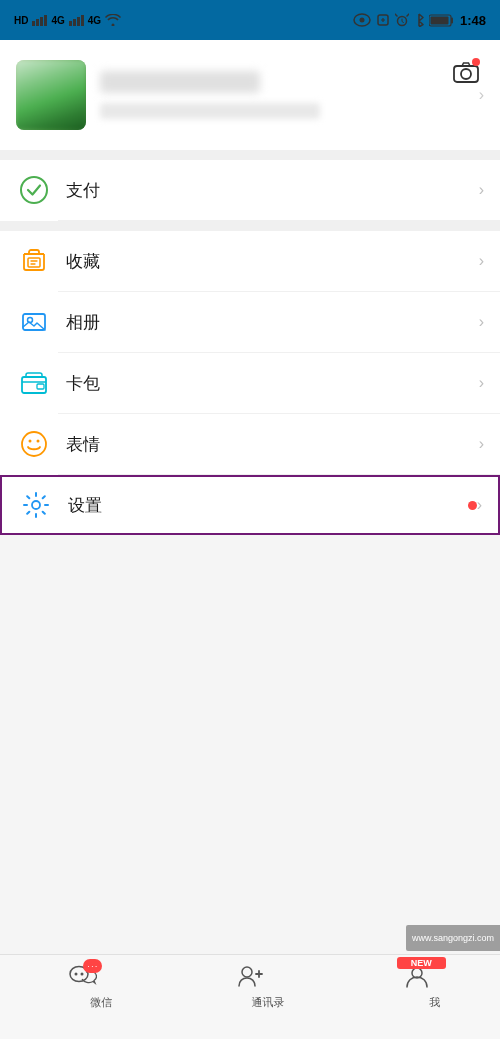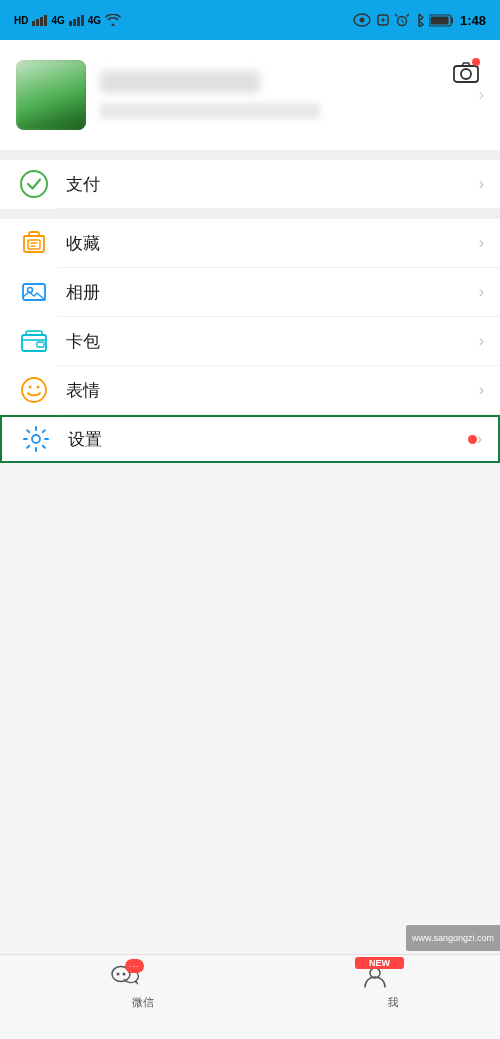--- a/index.html
+++ b/index.html
@@ -7,21 +7,21 @@
       width: 500px;
       height: 1039px;
       background: #f5f5f5;
       font-family: -apple-system, "PingFang SC", "Microsoft YaHei", sans-serif;
       overflow: hidden;
       position: relative;
     }
 
     
     .status-bar {
-      background: #0ea5e9;
+      background: #0369a1;
       height: 40px;
       display: flex;
       align-items: center;
       justify-content: space-between;
       padding: 0 14px;
       font-size: 12px;
       font-weight: 600;
     }
     .status-left {
       display: flex;
@@ -128,21 +128,21 @@
 
     
     .menu-section {
       background: #fff;
       margin-bottom: 0;
     }
     .menu-item {
       display: flex;
       align-items: center;
       padding: 0 16px;
-      height: 48px;
+      height: 60px;
       cursor: pointer;
       position: relative;
       background: #fff;
     }
     .menu-item.highlighted {
       border: 2px solid #e53935;
       margin: 0;
     }
     .menu-icon {
       width: 36px;
@@ -409,21 +409,21 @@
         <circle cx="11" cy="12" r="1.5" fill="#ff9800"></circle>
         <circle cx="19" cy="12" r="1.5" fill="#ff9800"></circle>
         <path d="M9 18c1.5 3 10.5 3 12 0" stroke="#ff9800" stroke-width="1.8" fill="none" stroke-linecap="round"></path>
       </svg>
     </div>
     <span class="menu-label">表情</span>
     <span class="menu-chevron">›</span>
   </div>
   <div class="divider-thin"></div>
 
-  <div class="menu-item highlighted" style="border:2px solid #15803d;">
+  <div class="menu-item highlighted" style="border:2px solid #701a75;">
     <div class="menu-icon">
       <svg width="30" height="30" viewBox="0 0 30 30">
         <circle cx="15" cy="15" r="4" stroke="#2196f3" stroke-width="1.8" fill="none"></circle>
         <path d="M15 3v3M15 24v3M3 15h3M24 15h3M6.2 6.2l2.1 2.1M21.7 21.7l2.1 2.1M6.2 23.8l2.1-2.1M21.7 8.3l2.1-2.1" stroke="#2196f3" stroke-width="2" stroke-linecap="round"></path>
       </svg>
     </div>
     <span class="menu-label">设置</span>
     <span class="menu-dot"></span>
     <span class="menu-chevron" style="margin-left:auto;">›</span>
   </div>
@@ -442,20 +442,30 @@
         <ellipse cx="10" cy="10" rx="9" ry="7.5" stroke="#555" stroke-width="1.5" fill="none"></ellipse>
         <circle cx="7" cy="10" r="1.5" fill="#555"></circle>
         <circle cx="13" cy="10" r="1.5" fill="#555"></circle>
         <path d="M13 15c2 3.5 7.5 4.5 11 2.5l2 1.5-1-2.5c1.5-1 2.5-2.5 2.5-4 0-3-3-5.5-6.5-5.5-1.5 0-3 .4-4 1.2" stroke="#555" stroke-width="1.3" fill="none"></path>
       </svg>
       <div class="nav-badge" style="font-size:8px;letter-spacing:1px;">···</div>
     </div>
     <span class="nav-label">微信</span>
   </div>
 
+  <div class="nav-item">
+    <div class="nav-icon">
+      <svg width="26" height="26" viewBox="0 0 26 26">
+        <circle cx="10" cy="8" r="5" stroke="#555" stroke-width="1.5" fill="none"></circle>
+        <path d="M2 22c0-5 3.5-8 8-8s8 3 8 8" stroke="#555" stroke-width="1.5" fill="none" stroke-linecap="round"></path>
+        <path d="M19 10h6M22 7v6" stroke="#555" stroke-width="1.8" stroke-linecap="round"></path>
+      </svg>
+    </div>
+    <span class="nav-label">通讯录</span>
+  </div>
 
 
   <div class="nav-item">
     <div class="nav-icon">
       <svg width="26" height="26" viewBox="0 0 26 26">
         <circle cx="13" cy="9" r="5" stroke="#555" stroke-width="1.5" fill="none"></circle>
         <path d="M3 23c0-6 4.5-10 10-10s10 4 10 10" stroke="#555" stroke-width="1.5" fill="none" stroke-linecap="round"></path>
       </svg>
       <div class="nav-new-badge">NEW</div>
     </div>

